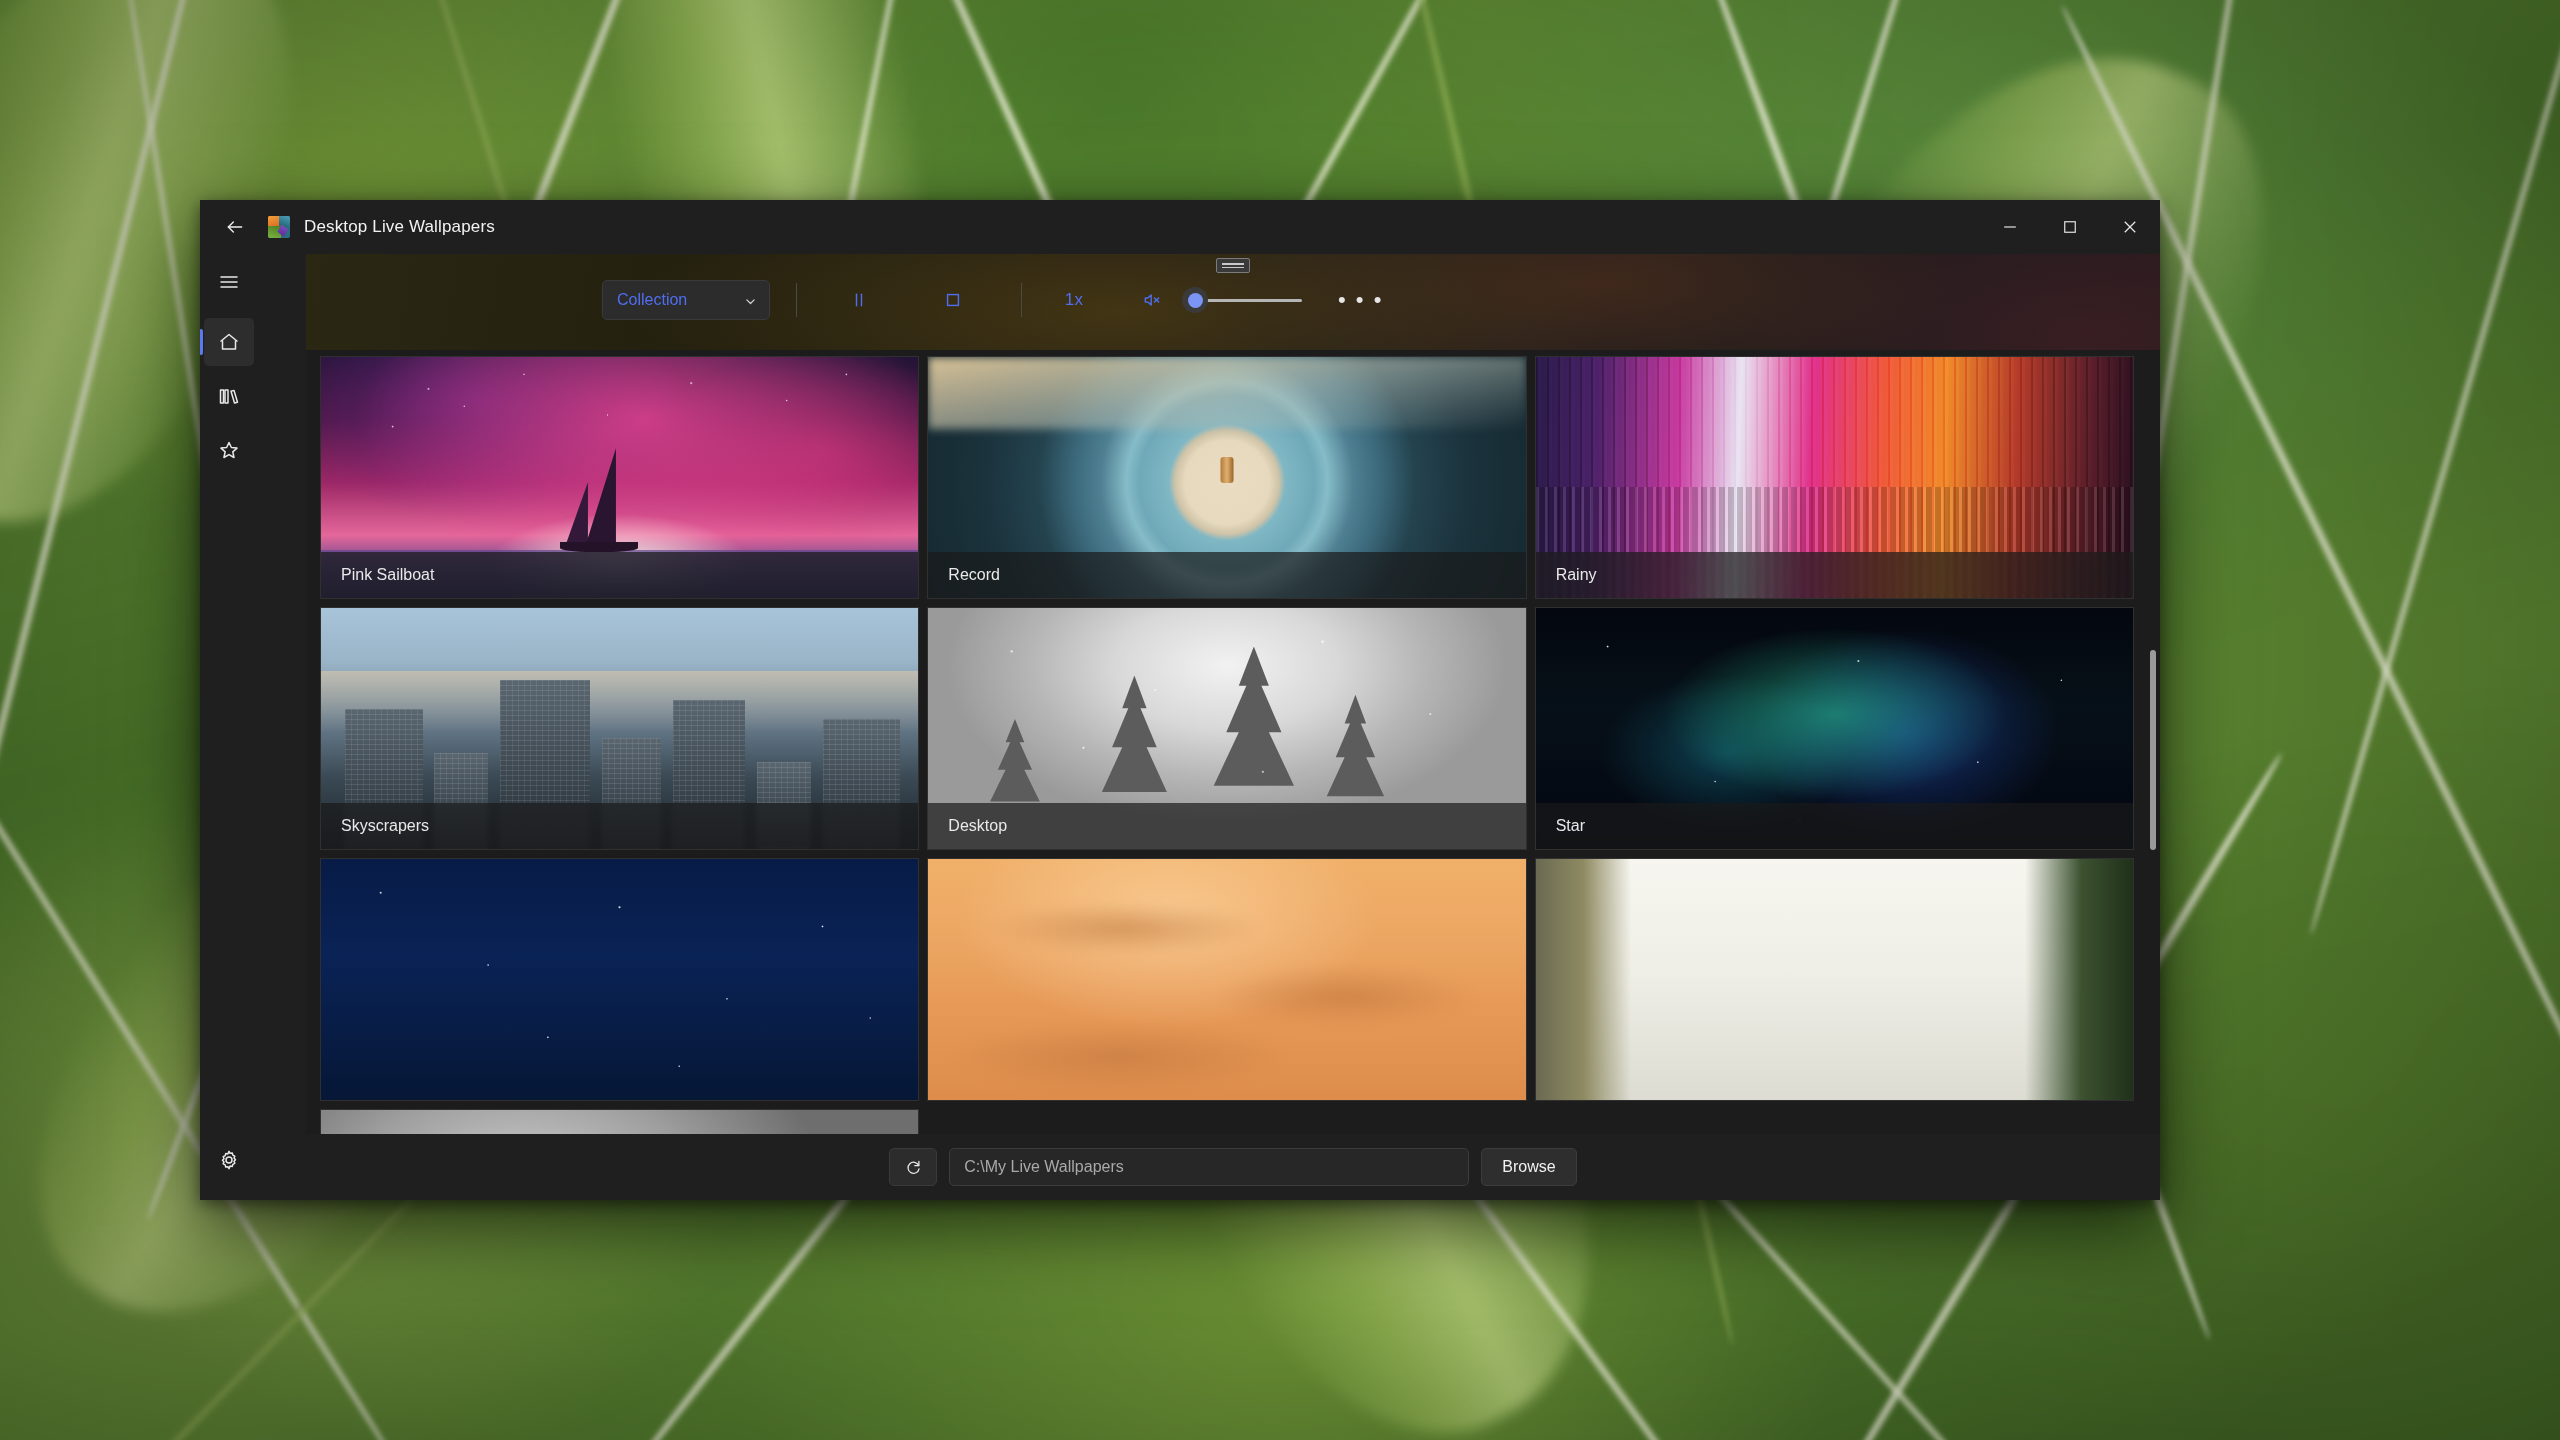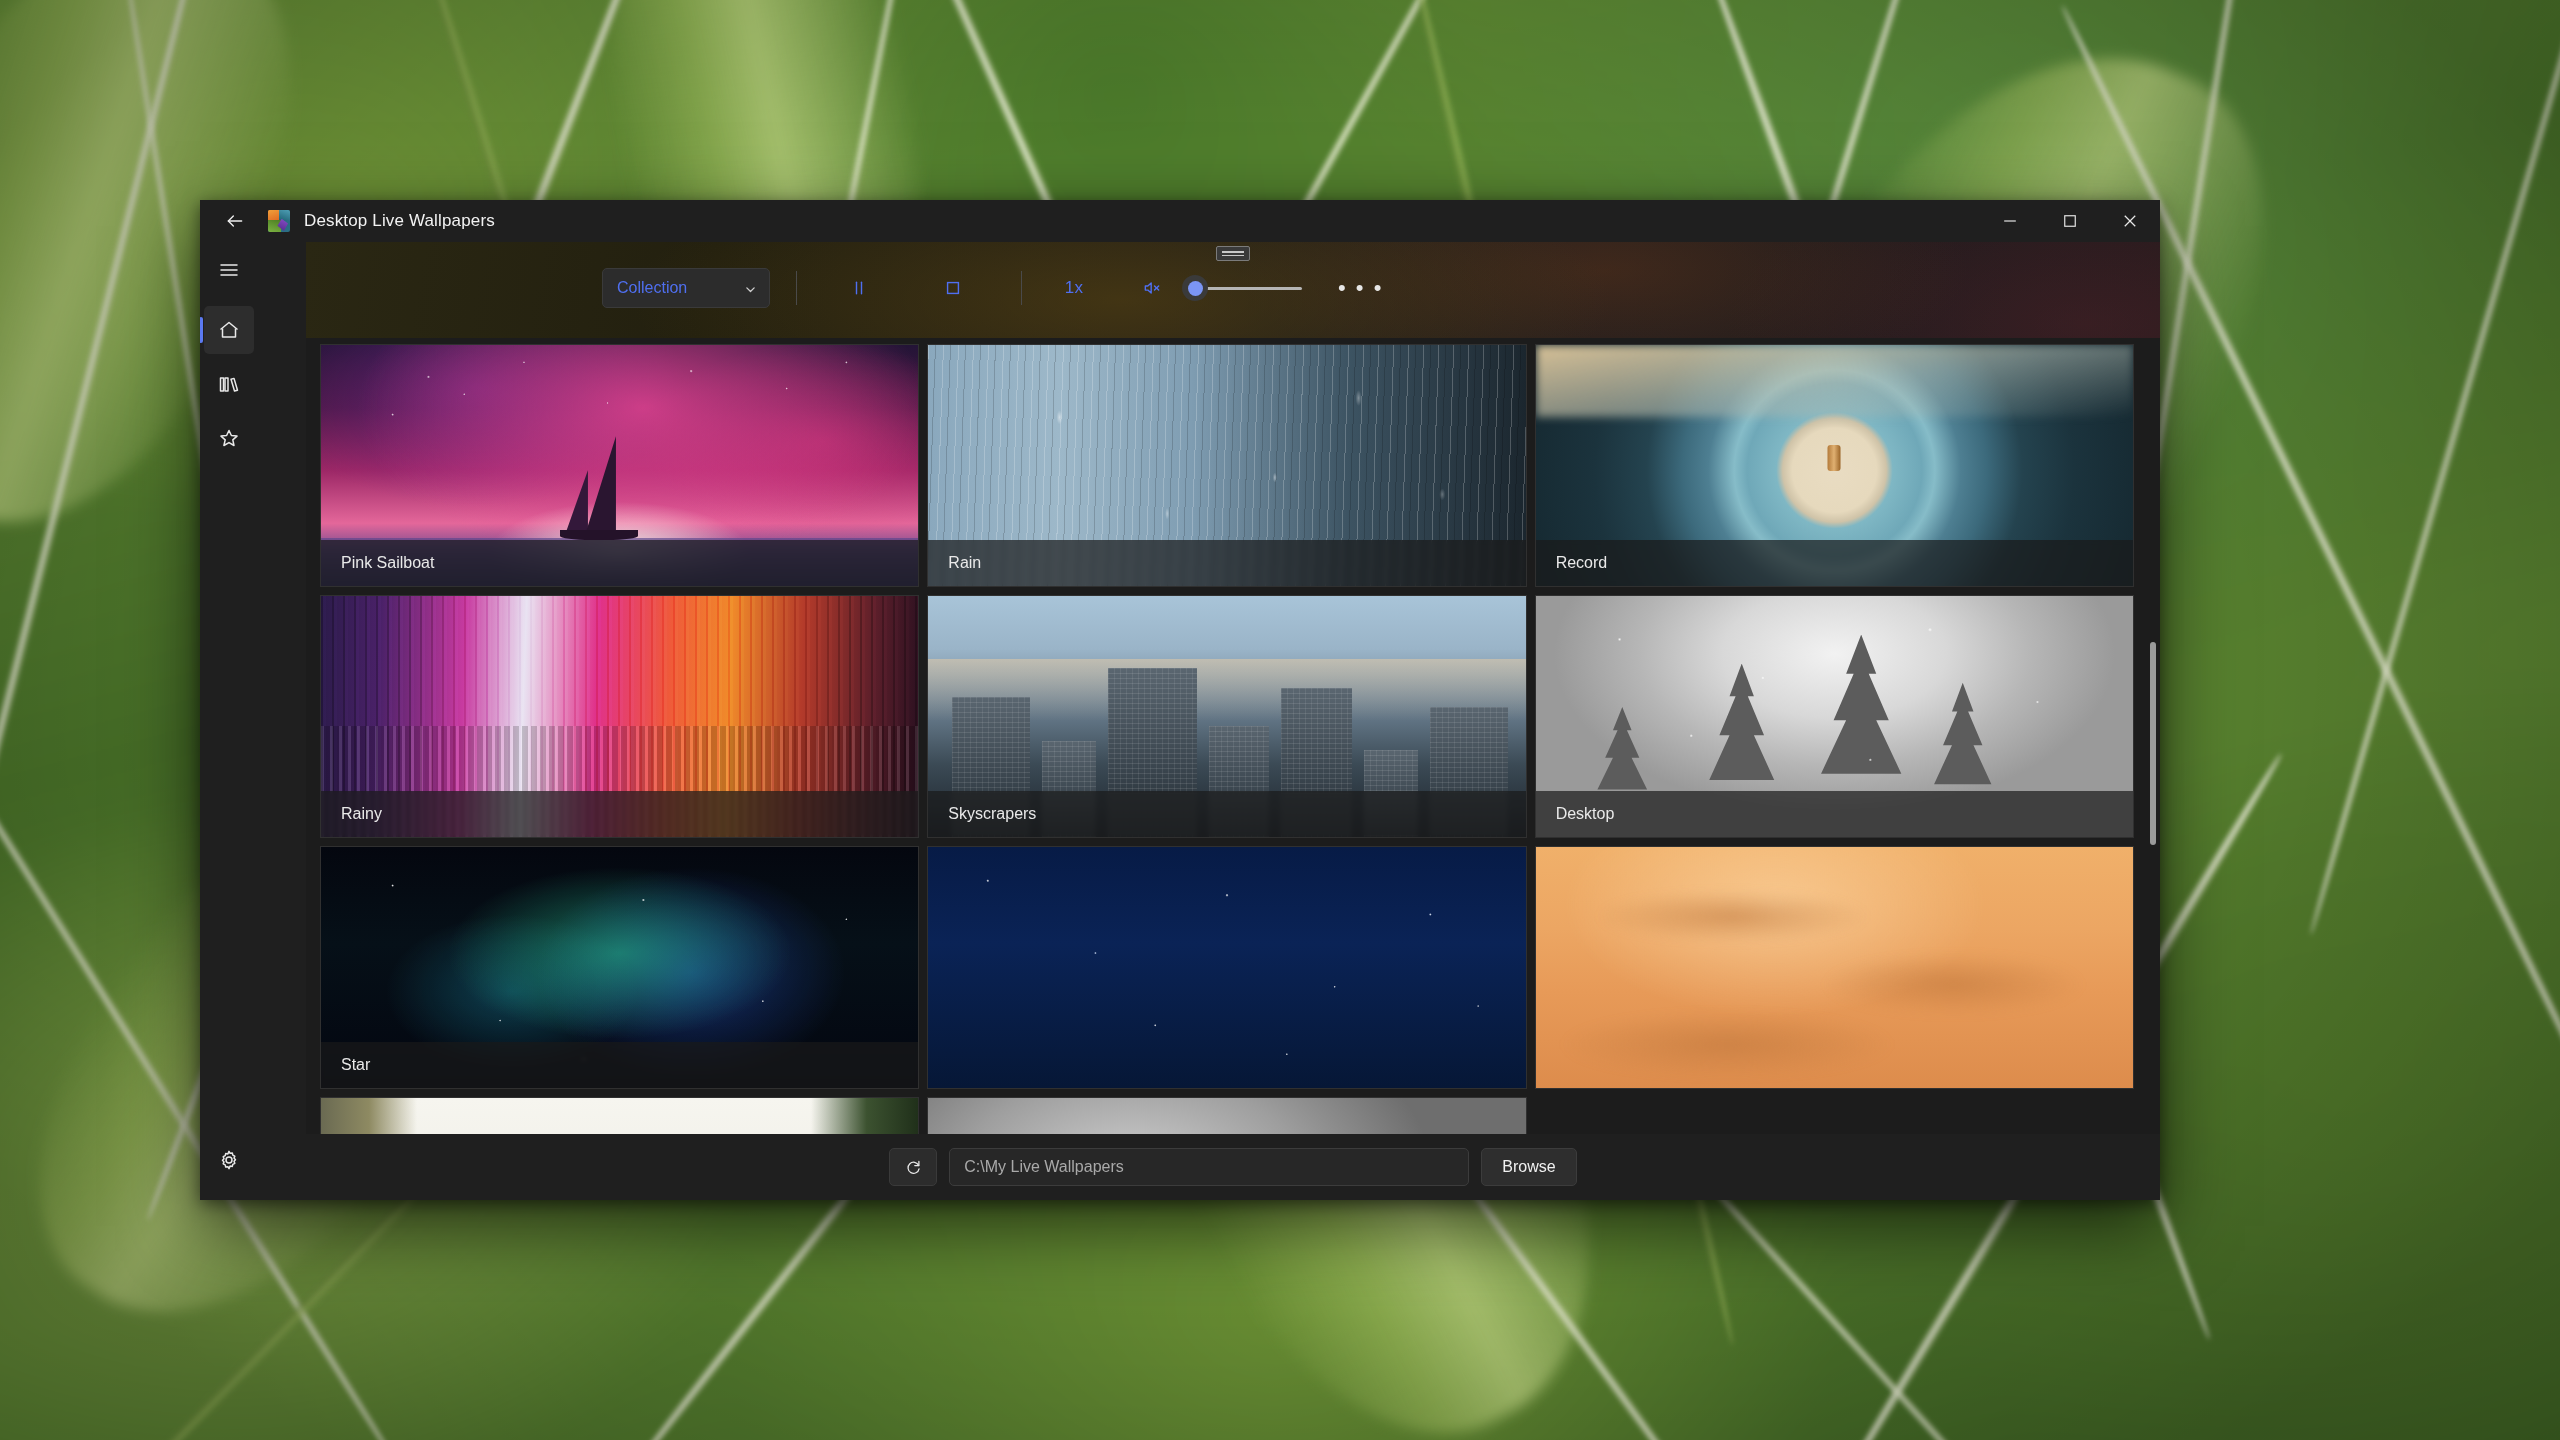--- a/index.html
+++ b/index.html
@@ -66,21 +66,21 @@
     left:200px; top:200px;
     width:1960px; height:1000px;
     background:#1f1f1f;
     box-shadow:0 26px 70px rgba(0,0,0,.62), 0 4px 16px rgba(0,0,0,.5);
     display:flex; flex-direction:column;
     overflow:hidden;
   }
 
   
   .titlebar {
-    height:42px; flex:none;
+    height:54px; flex:none;
     background:#1f1f1f;
     display:flex; align-items:center;
     position:relative; z-index:5;
   }
   .tb-back {
     width:54px; height:46px; margin-left:8px;
     display:flex; align-items:center; justify-content:center;
     color:#f0f0f0;
   }
   .tb-back svg { width:20px; height:20px; }
@@ -669,27 +669,20 @@
               <div class="sea"></div>
               <div class="boat">
                   <div class="sail2"></div>
                   <div class="sail1"></div>
                   <div class="hull"></div>
                 </div>
             </div>
             <div class="cap">Pink Sailboat</div>
           </div>
 
-          <div class="tile">
-            <div class="art art-rain">
-              <div class="streaks"></div>
-                <div class="drops"></div>
-            </div>
-            <div class="cap">Rain</div>
-          </div>
 
           <div class="tile">
             <div class="art art-record">
               <div class="top"></div>
                 <div class="spindle"></div>
             </div>
             <div class="cap">Record</div>
           </div>
 
           <div class="tile">

